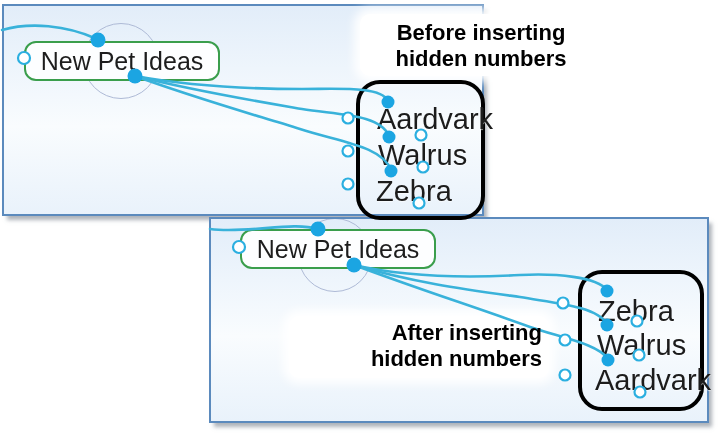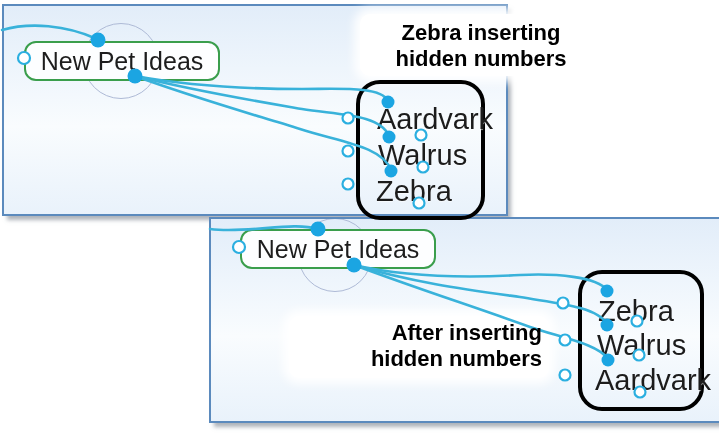--- a/index.html
+++ b/index.html
@@ -7,21 +7,20 @@
   .stage{position:relative;width:719px;height:435px;background:#ffffff;overflow:hidden;}
 
   
   .panel{
     position:absolute;
     border:2px solid #5b8abd;
     background:linear-gradient(180deg,#e2edf9 0%,#eef5fc 30%,#f9fcfe 58%,#e9f2fb 100%);
     box-shadow:4px 5px 4px -1px rgba(108,116,130,0.55);
     overflow:hidden;
     z-index:1;
-    padding-left:24px;
   }
   .panel-before{left:2px;top:4px;width:478px;height:208px;}
   .panel-after{left:209px;top:217px;width:496px;height:202px;}
 
   
   .sel-circle{
     position:absolute;border:1.5px solid #aebad6;border-radius:50%;
     background:transparent;
   }
   .panel-before .sel-circle{left:79px;top:17px;width:74px;height:74px;}
@@ -142,21 +141,21 @@
     <circle class="ring" cx="239" cy="247" r="6"></circle>
     <circle class="ring" cx="563" cy="303" r="5.5"></circle>
     <circle class="ring" cx="565" cy="340" r="5.5"></circle>
     <circle class="ring" cx="565" cy="375" r="5.5"></circle>
     <circle class="ring" cx="637" cy="321" r="5.5"></circle>
     <circle class="ring" cx="639" cy="355" r="5.5"></circle>
     <circle class="ring" cx="640" cy="392" r="5.5"></circle>
   </svg>
 
   <div class="annotation ann-before">
-    <div>Zebra inserting</div>
+    <div>Before inserting</div>
     <div>hidden numbers</div>
   </div>
   <div class="annotation ann-after">
     <div>After inserting</div>
     <div>hidden numbers</div>
   </div>
 
 </div>
 
 </body></html>

